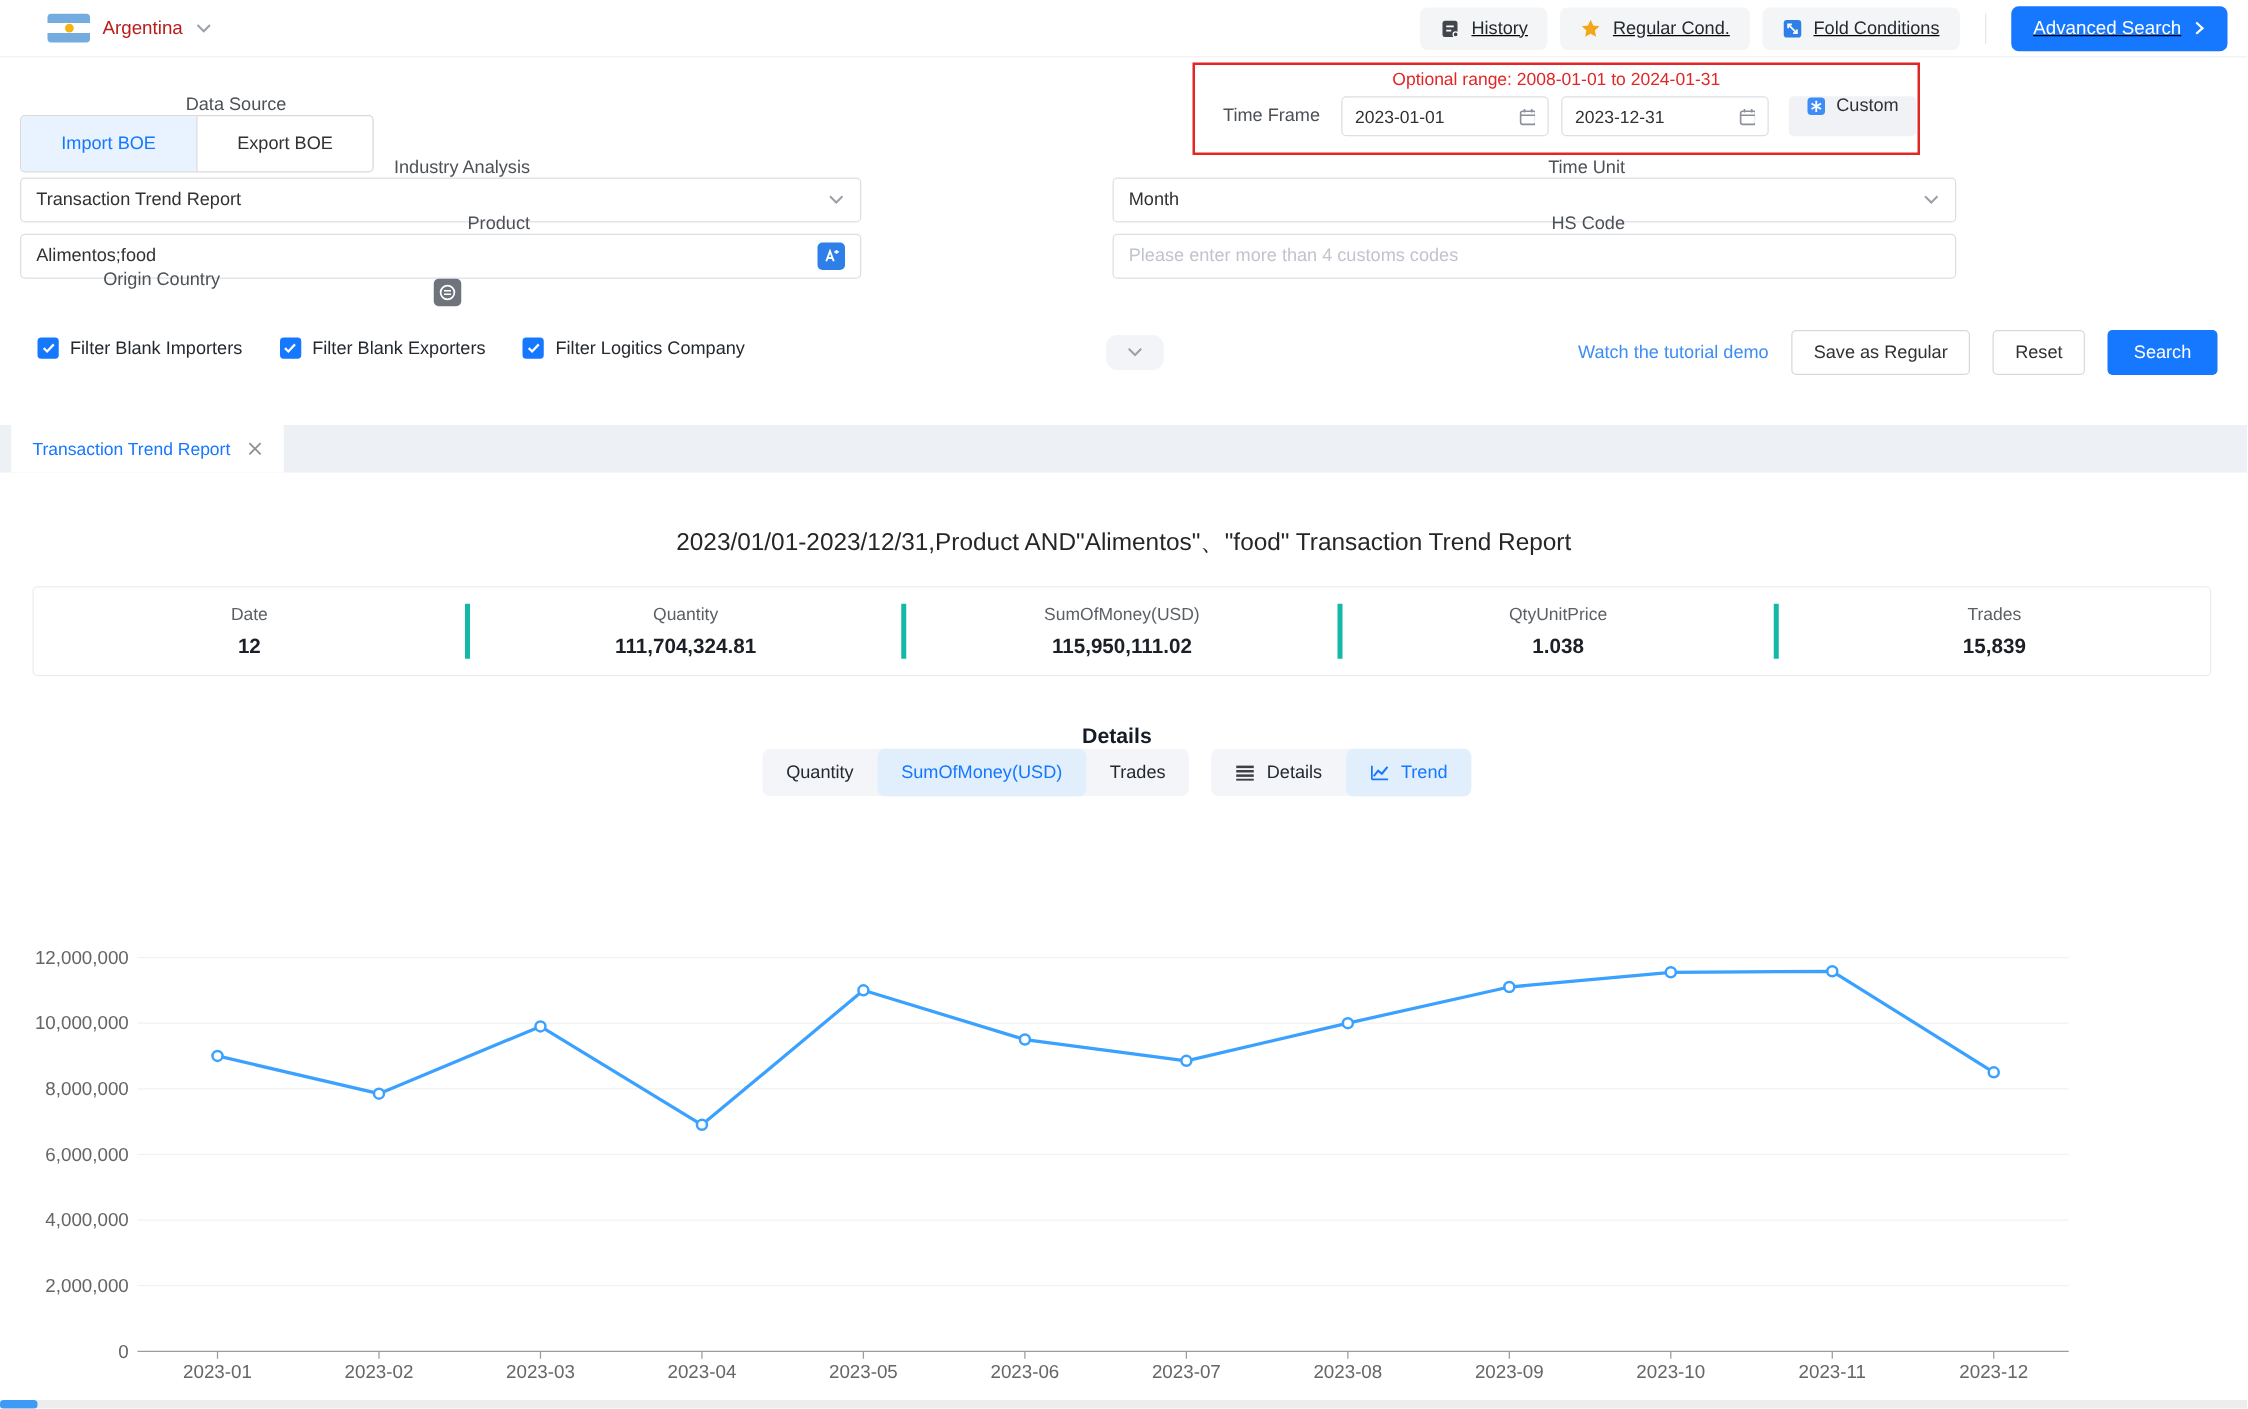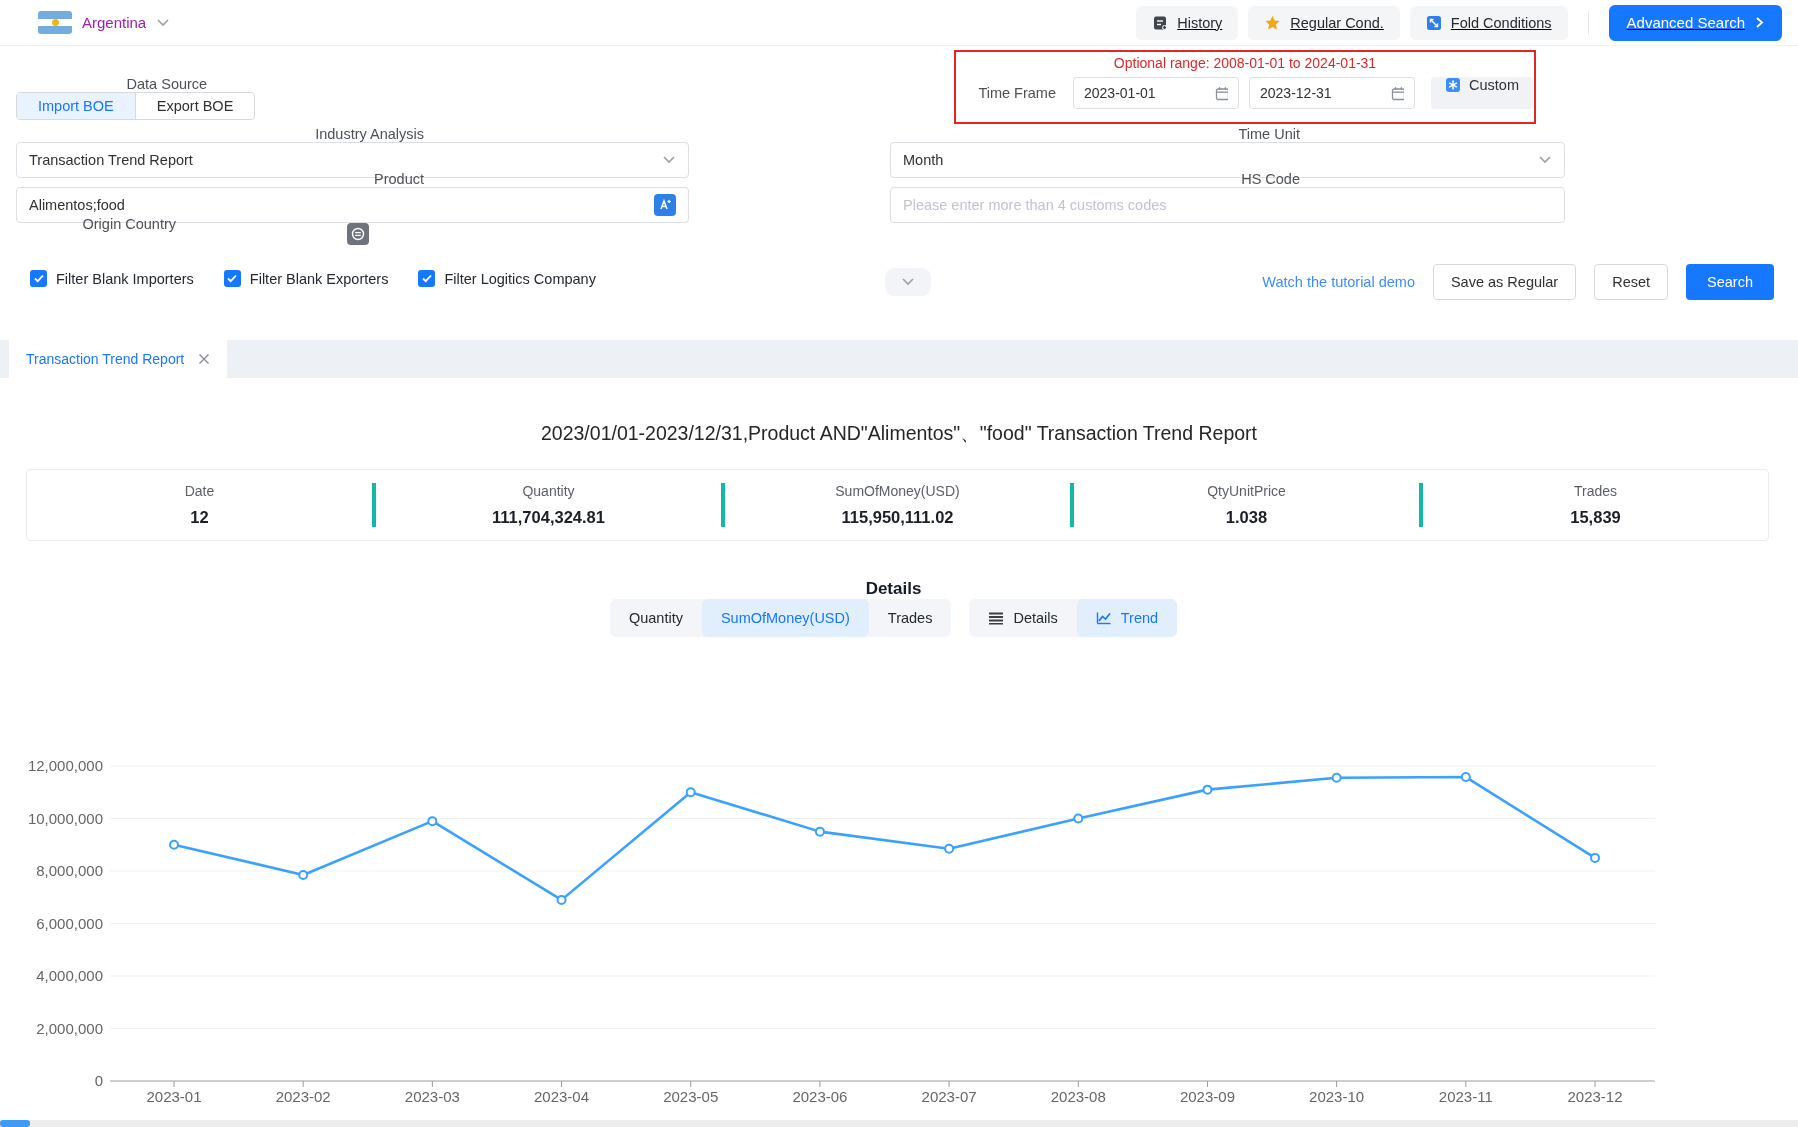--- a/index.html
+++ b/index.html
@@ -8,35 +8,35 @@
   .app { position: relative; width: 1798px; height: 1127px; background:#fff; overflow: hidden; }
 
   
   .topbar { height:46px; display:flex; align-items:center; justify-content:space-between;
             padding:0 16px 0 38px; border-bottom:1px solid #f0f1f3; }
   .country { display:flex; align-items:center; gap:10px; cursor:pointer; }
   .flag { width:34px; height:23px; border-radius:3px; position:relative; flex:none;
           background:linear-gradient(#74acdf 33%, #fff 33%, #fff 67%, #74acdf 67%); }
   .flag .sun { position:absolute; left:50%; top:50%; width:7px; height:7px; margin:-3.5px 0 0 -3.5px;
                background:#f6b40e; border-radius:50%; }
-  .country-name { font-size:15px; color:#a21caf; }
+  .country-name { font-size:15px; color:#b91c1c; }
   .tb-right { display:flex; align-items:center; gap:10px;text-decoration:underline; }
   .tb-btn { display:flex; align-items:center; gap:9px; height:34px; padding:0 16px; background:#f4f5f7;
             border:none; border-radius:6px; font-size:14.5px; color:#24292f; cursor:pointer; }
   .tb-divider { width:1px; height:24px; background:#e4e7ea; margin:0 10px; }
   .adv-btn { display:flex; align-items:center; gap:10px; height:36px; padding:0 18px; background:#1677ff;
              border:none; border-radius:6px; font-size:15px; color:#fff; cursor:pointer; }
 
   
   .search-panel { position:relative; height:294px; }
   .f-row { position:absolute; display:flex; align-items:center; left:16px;flex-direction:column; }
   .f-label { width:160px; text-align:right; margin-right:17px; font-size:14.5px; color:#4d5156; flex:none; }
   .row-ds { top:30px; } .row-ind { top:80px; } .row-prod { top:125px; } .row-org { top:170px; }
   .seg-tabs { display:flex; border:1px solid #d9d9d9; border-radius:4px; overflow:hidden; background:#fff; }
-  .seg-tab { height:26px; padding:0 21px; display:flex; align-items:center; font-size:14.5px; color:#303133; cursor:pointer; }
+  .seg-tab { height:44px; padding:0 32px; display:flex; align-items:center; font-size:14.5px; color:#303133; cursor:pointer; }
   .seg-tab + .seg-tab { border-left:1px solid #d9d9d9; }
   .seg-tab.active { background:#e8f3ff; color:#1677ff; }
   .select-box, .input-box { width:673px; height:36px; border:1px solid #dcdfe3; border-radius:4px;
        display:flex; align-items:center; padding:0 12px; background:#fff; font-size:14.5px; color:#303133; }
   .select-box { justify-content:space-between; cursor:pointer; }
   .placeholder { color:#c0c4cc; }
   .input-box input { border:none; outline:none; flex:1; font-size:14.5px; color:#303133;
        font-family:"Liberation Sans","DejaVu Sans",sans-serif; background:transparent; }
   .input-box input::placeholder { color:#c0c4cc; }
   .icon-sq { width:22px; height:22px; border-radius:4px; display:flex; align-items:center; justify-content:center; flex:none; cursor:pointer; }

